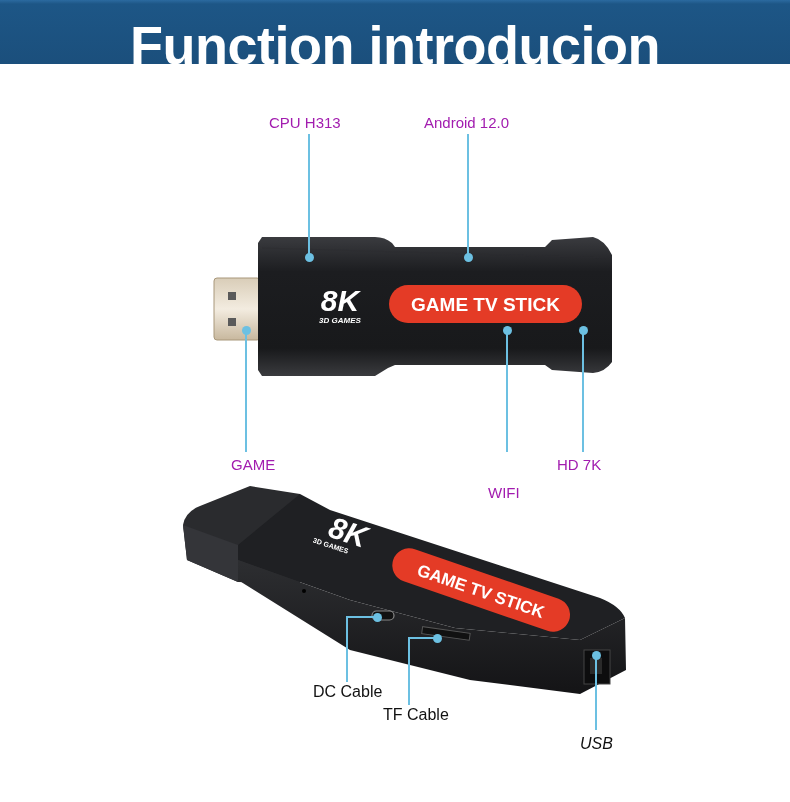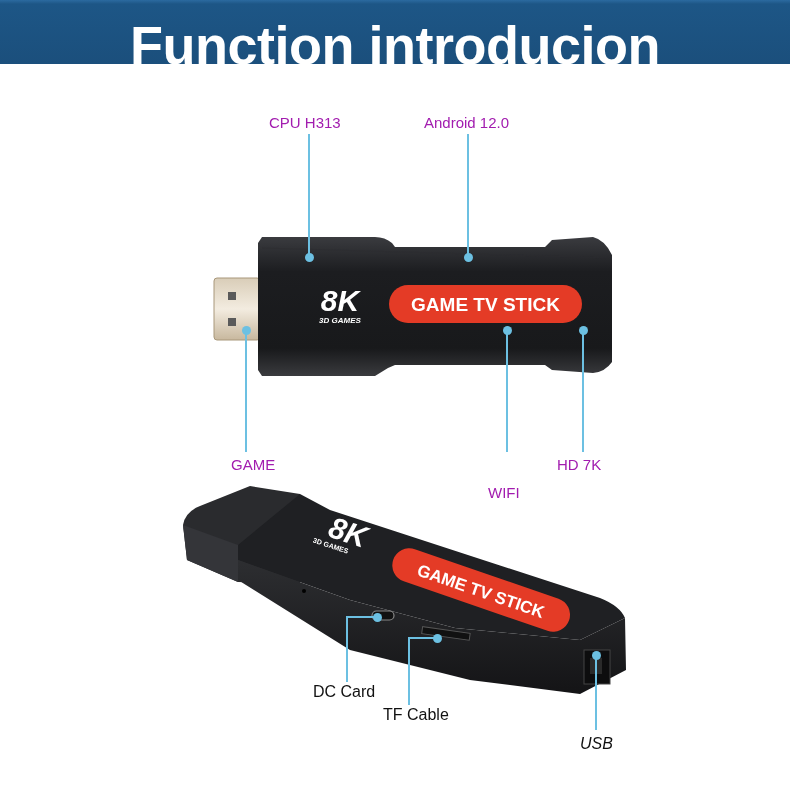--- a/index.html
+++ b/index.html
@@ -95,21 +95,21 @@
 <div class="line" style="left:506px;top:330px;width:1.5px;height:122px;"></div>
 <div class="label" style="left:488px;top:456px;margin-top:28px;">WIFI</div>
 
 <div class="dot" style="left:583px;top:330px;"></div>
 <div class="line" style="left:582px;top:330px;width:1.5px;height:122px;"></div>
 <div class="label" style="left:557px;top:456px;">HD 7K</div>
 
 <div class="dot" style="left:377px;top:617px;"></div>
 <div class="line" style="left:346px;top:616px;width:31px;height:1.5px;"></div>
 <div class="line" style="left:346px;top:616px;width:1.5px;height:66px;"></div>
-<div class="label bottom" style="left:313px;top:683px;">DC Card</div>
+<div class="label bottom" style="left:313px;top:683px;">DC Cable</div>
 
 <div class="dot" style="left:437px;top:638px;"></div>
 <div class="line" style="left:408px;top:637px;width:29px;height:1.5px;"></div>
 <div class="line" style="left:408px;top:637px;width:1.5px;height:68px;"></div>
 <div class="label bottom" style="left:383px;top:706px;">TF Cable</div>
 
 <div class="dot" style="left:596px;top:655px;"></div>
 <div class="line" style="left:595px;top:655px;width:1.5px;height:75px;"></div>
 <div class="label bottom" style="left:580px;top:735px;font-style:italic;">USB</div>
 

